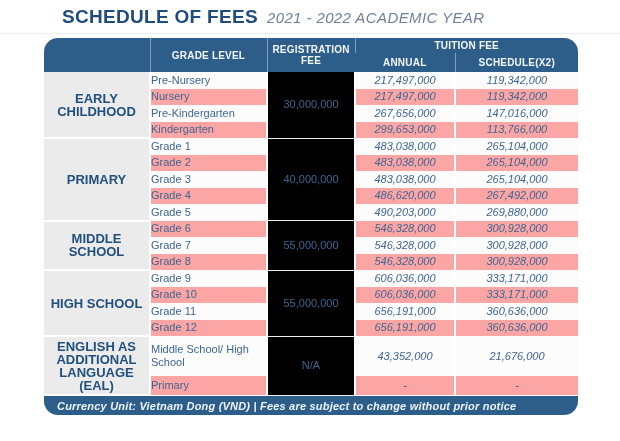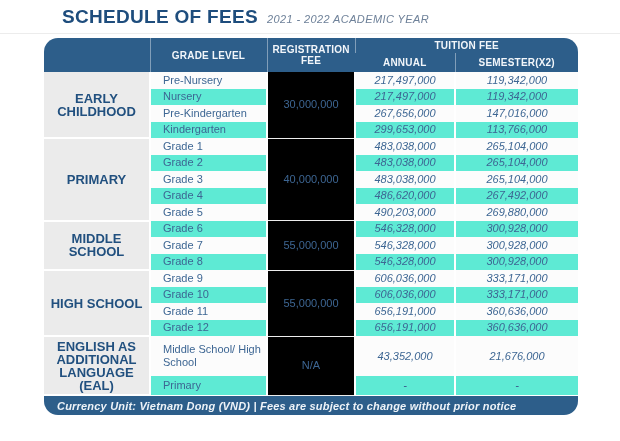--- a/index.html
+++ b/index.html
@@ -6,21 +6,21 @@
   body{
     width:620px;height:441px;background:#ffffff;position:relative;
     font-family:"Liberation Sans", sans-serif;overflow:hidden;
   }
   .title-block{position:absolute;left:62px;top:6px;white-space:nowrap;}
   .page-title{
     display:inline-block;font-size:19px;font-weight:bold;color:#1e4d7d;
     letter-spacing:0.3px;vertical-align:baseline;
   }
   .page-subtitle{
-    display:inline-block;font-size:11px;font-style:italic;color:#6e8199;
+    display:inline-block;font-size:15px;font-style:italic;color:#6e8199;
     margin-left:9px;letter-spacing:0.4px;vertical-align:baseline;
   }
   .faint-rule{position:absolute;left:0;top:33px;width:620px;height:1px;background:#ececec;}
 
   .fees-card{
     position:absolute;left:44px;top:38px;width:534px;
     border-radius:14px;overflow:hidden;background:#ffffff;
   }
   table.fees{border-collapse:collapse;table-layout:fixed;width:534px;}
   col.c-cat{width:106px;} col.c-grade{width:117px;} col.c-reg{width:88px;}
@@ -37,30 +37,30 @@
 
   tbody td{
     font-size:11px;color:#3d6693;height:16.5px;line-height:13px;
     padding:0;vertical-align:middle;
   }
   td.cat{
     background:#ebebeb;color:#21507f;font-weight:bold;font-size:13px;
     text-align:center;line-height:13px;
     border-bottom:2px solid #ffffff;border-right:2px solid #ffffff;
   }
-  td.grade{text-align:left;padding-left:12px;}
+  td.grade{text-align:left;padding-left:0;}
   td.reg{
     background:#000000;text-align:center;
     border-left:2px solid #ffffff;border-right:2px solid #ffffff;
     border-bottom:1px solid #ededed;
   }
   td.num{text-align:center;font-style:italic;}
   td.sem{border-left:2px solid #ffffff;}
   tr.w td.st{background:#fcfcfc;}
-  tr.g td.st{background:#5eead4;}
+  tr.g td.st{background:#fca5a5;}
   tr.tall td{height:36px;}
   tr.tall td.grade{line-height:13px;padding-top:2px;padding-bottom:2px;}
   tr.last td{height:19px;}
 
   .footer-band{
     background:#2d5e8a;height:19px;display:flex;align-items:center;
     padding-left:13px;
   }
   .footer-note{
     color:#eef3f8;font-size:11px;font-style:italic;font-weight:bold;
@@ -86,21 +86,21 @@
     </colgroup>
     <thead>
       <tr class="h1">
         <th rowspan="2"></th>
         <th rowspan="2" class="vsep">GRADE LEVEL</th>
         <th rowspan="2" class="vsep reg-head">REGISTRATION FEE</th>
         <th colspan="2" class="vsep">TUITION FEE</th>
       </tr>
       <tr class="h2">
         <th>ANNUAL</th>
-        <th class="vsep">SEMESTER(X2)</th>
+        <th class="vsep">SCHEDULE(X2)</th>
       </tr>
     </thead>
     <tbody>
 
       <tr class="w">
         <td class="cat" rowspan="4">EARLY CHILDHOOD</td>
         <td class="grade st">Pre-Nursery</td>
         <td class="reg" rowspan="4">30,000,000</td>
         <td class="num st">217,497,000</td>
         <td class="num st sem">119,342,000</td>

